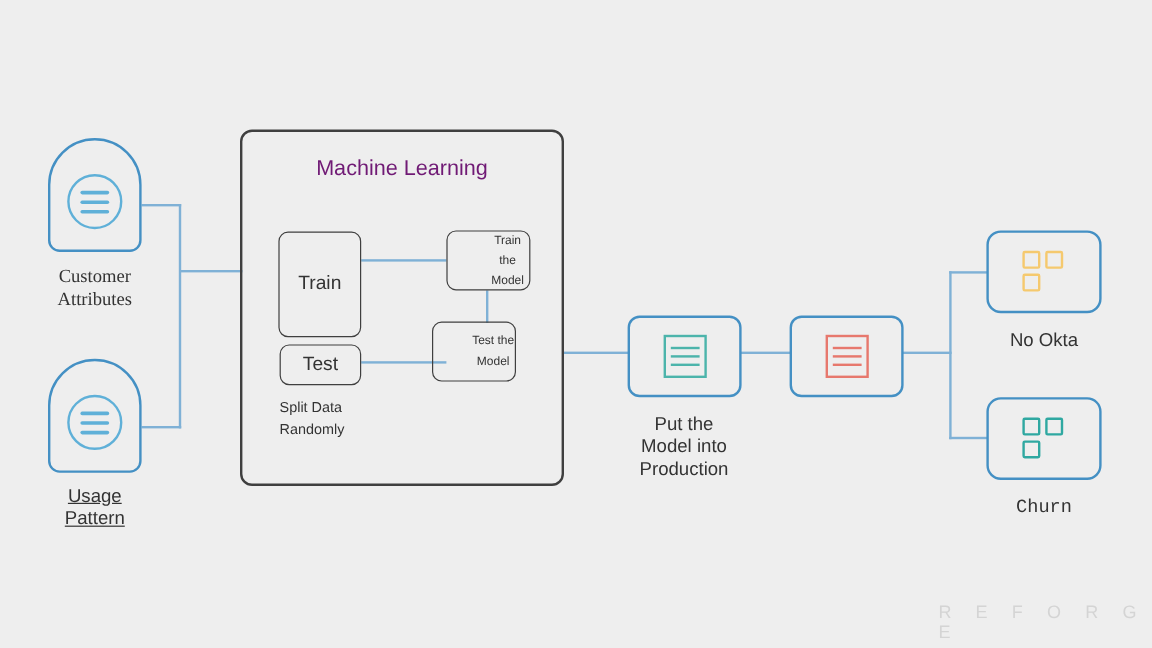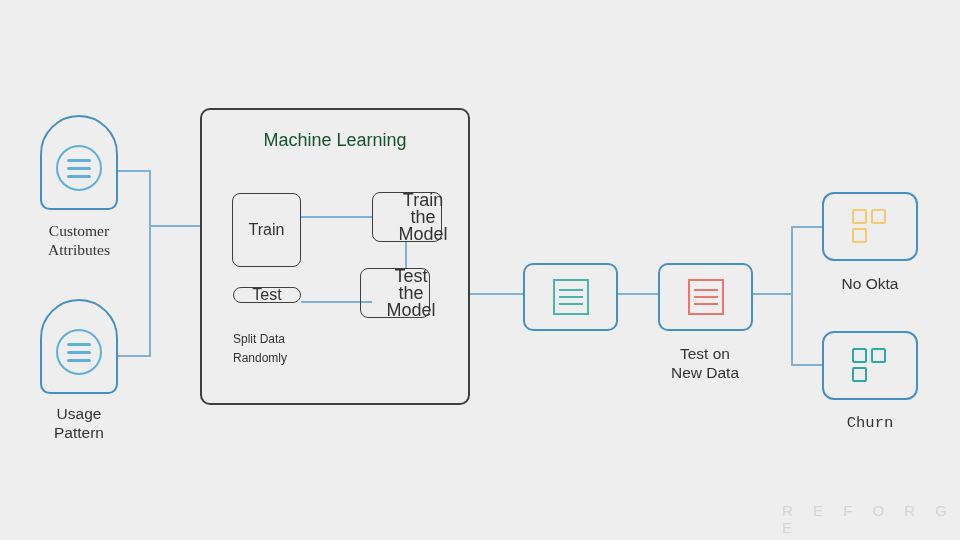--- a/index.html
+++ b/index.html
@@ -21,25 +21,25 @@
         border-radius:40px 40px 10px 10px;box-sizing:border-box;}
   .circle-icon{position:absolute;width:46px;height:46px;border:2px solid #5fb0d8;
         border-radius:50%;box-sizing:border-box;display:flex;flex-direction:column;
         justify-content:center;align-items:center;gap:5px;}
   .circle-icon .bar{width:24px;height:3px;background:#5fb0d8;border-radius:1.5px;}
 
   
   .ml-box{position:absolute;left:200px;top:108px;width:270px;height:297px;
         border:2px solid #3f3f3f;border-radius:10px;box-sizing:border-box;}
   .ml-title{position:absolute;left:200px;top:130px;width:270px;text-align:center;
-        font-size:18px;color:#14532d;}
+        font-size:18px;color:#701a75;}
   .box-dark{position:absolute;border:1.5px solid #3f3f3f;border-radius:8px;
         box-sizing:border-box;display:flex;align-items:center;justify-content:center;
         font-size:16px;color:#333;text-align:center;white-space:pre-line;}
-  .box-dark.small{font-size:18px;line-height:17px;padding-left:32px;}
+  .box-dark.small{font-size:10px;line-height:17px;padding-left:32px;}
 
   
   .box-blue{position:absolute;border:2px solid #4490c4;border-radius:10px;
         box-sizing:border-box;display:flex;align-items:center;justify-content:center;}
   .box-blue.round{border-radius:12px;}
 
   
   .doc-icon{width:36px;height:36px;border:2px solid;box-sizing:border-box;
         display:flex;flex-direction:column;justify-content:center;align-items:center;gap:5px;}
   .doc-icon .bar{width:24px;height:2px;}
@@ -91,52 +91,53 @@
   </div>
   <div class="lbl" style="left:19px;top:221px;width:120px;font-family:Liberation Serif, serif;">Customer
 Attributes</div>
 
   <div class="arch" style="left:40px;top:299px;"></div>
   <div class="circle-icon" style="left:56px;top:329px;">
     <span class="bar"></span>
     <span class="bar"></span>
     <span class="bar"></span>
   </div>
-  <div class="lbl" style="left:19px;top:404px;width:120px;">Usage
+  <div class="lbl" style="left:19px;top:404px;width:120px;text-decoration:underline;">Usage
 Pattern</div>
 
   <div class="ml-box"></div>
   <div class="ml-title">Machine Learning</div>
 
-  <div class="box-dark" style="left:232px;top:193px;width:69px;height:74px;">Train</div>
+  <div class="box-dark" style="left:232px;top:193px;width:69px;height:88px;">Train</div>
   <div class="box-dark small" style="left:372px;top:192px;width:70px;height:50px;">Train the
 Model</div>
-  <div class="box-dark" style="left:233px;top:287px;width:68px;height:16px;">Test</div>
+  <div class="box-dark" style="left:233px;top:287px;width:68px;height:34px;">Test</div>
   <div class="box-dark small" style="left:360px;top:268px;width:70px;height:50px;">Test the
 Model</div>
   <div class="lbl left" style="left:233px;top:330px;width:110px;font-size:12px;">Split Data
 Randomly</div>
 
   <div class="box-blue" style="left:523px;top:263px;width:95px;height:68px;">
     <div class="doc-icon teal">
       <span class="bar"></span>
       <span class="bar"></span>
       <span class="bar"></span>
     </div>
   </div>
+  <div class="lbl" style="left:512px;top:344px;width:116px;">Put the
+Model into
+Production</div>
 
   <div class="box-blue" style="left:658px;top:263px;width:95px;height:68px;">
     <div class="doc-icon red">
       <span class="bar"></span>
       <span class="bar"></span>
       <span class="bar"></span>
     </div>
   </div>
-  <div class="lbl" style="left:647px;top:344px;width:116px;">Test on
-New Data</div>
 
   <div class="box-blue round" style="left:822px;top:192px;width:96px;height:69px;"></div>
   <div class="sq-icon yellow" style="left:852px;top:209px;">
     <span class="sq tl"></span>
     <span class="sq tr"></span>
     <span class="sq bl"></span>
   </div>
   <div class="lbl" style="left:810px;top:274px;width:120px;">No Okta</div>
 
   <div class="box-blue round" style="left:822px;top:331px;width:96px;height:69px;"></div>

